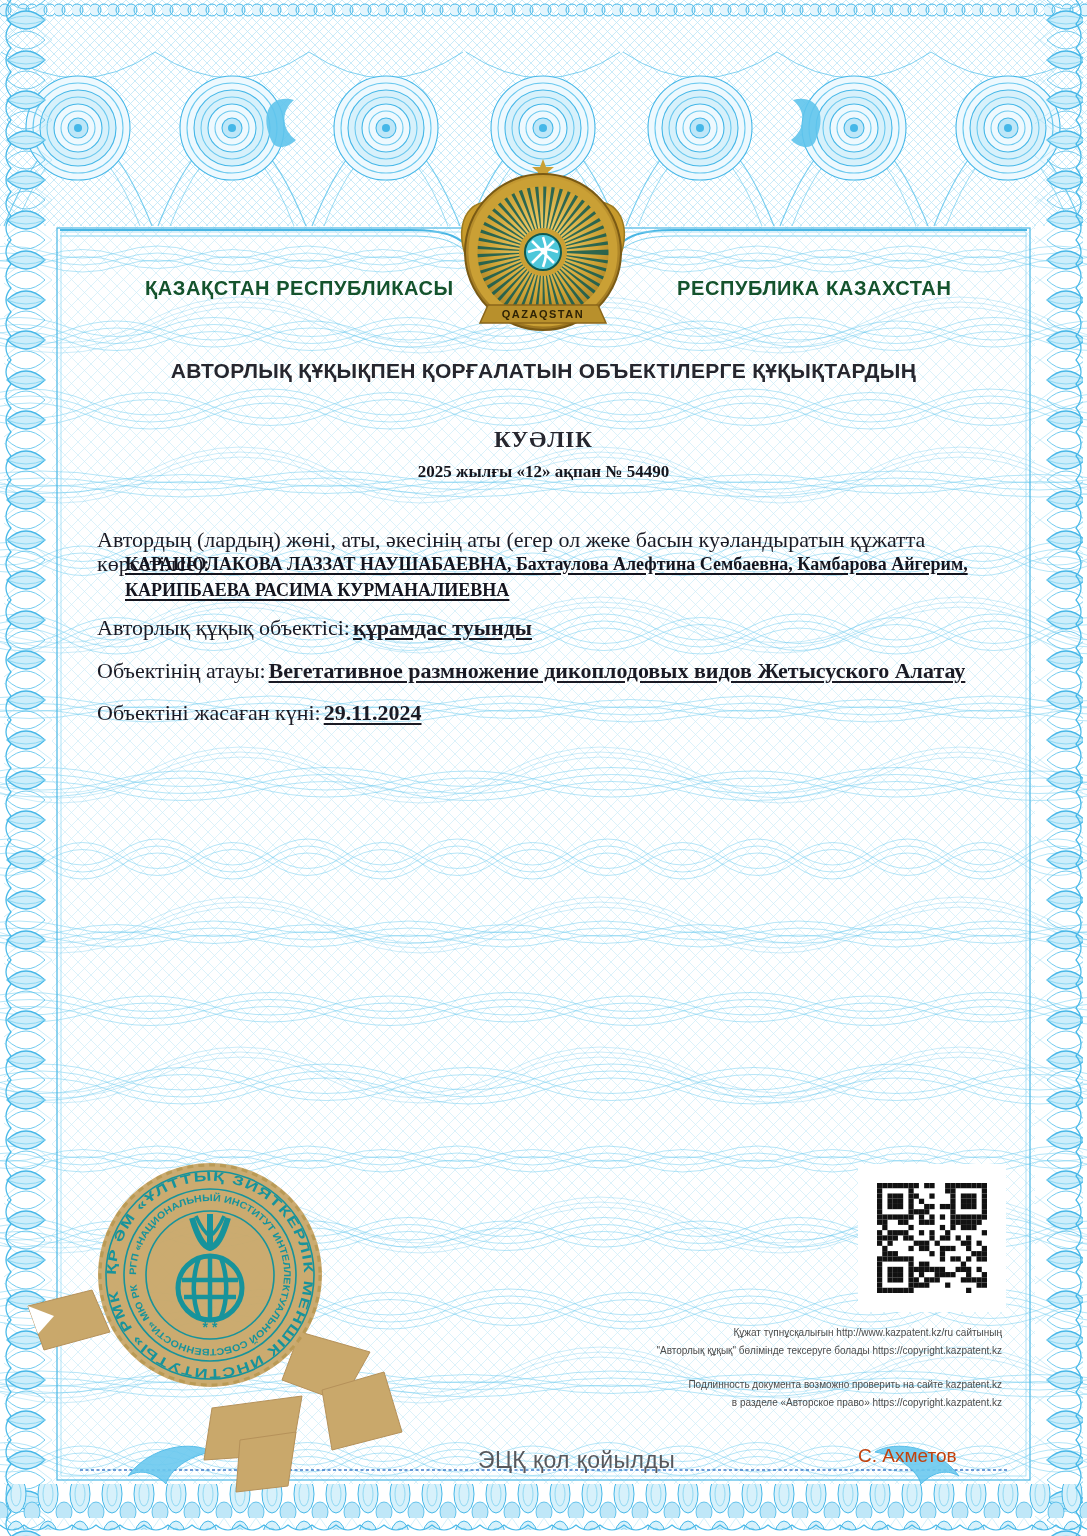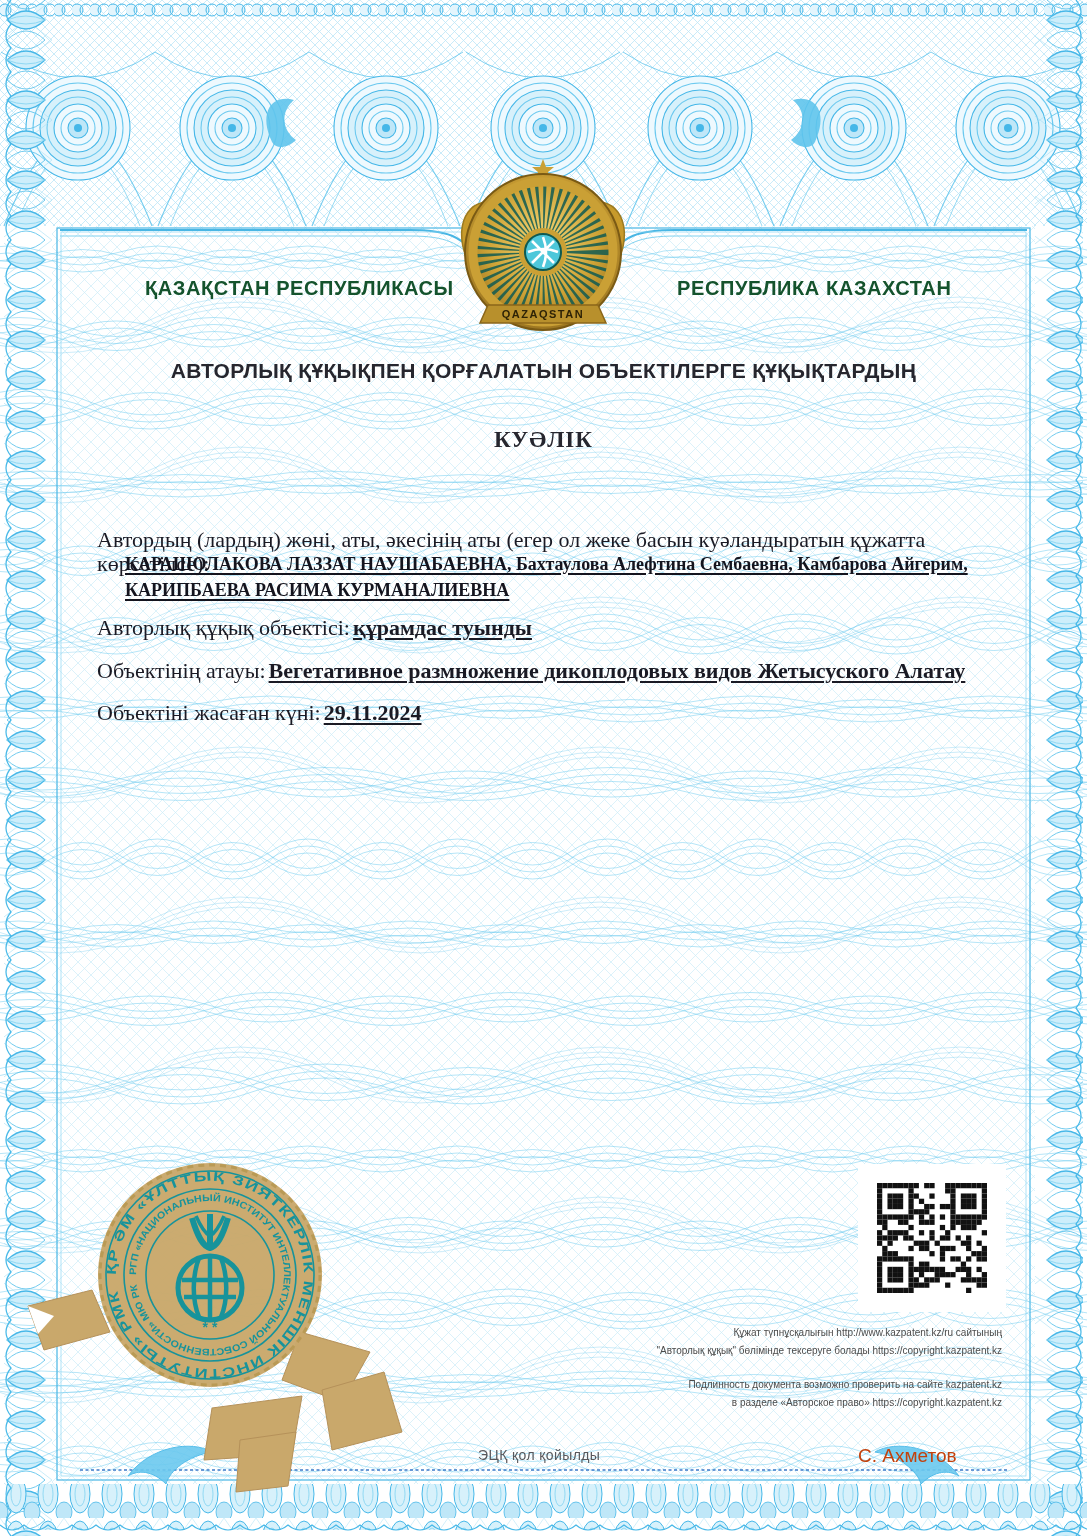--- a/index.html
+++ b/index.html
@@ -19,21 +19,21 @@
               font-weight:700;font-size:17px;color:#15151d;}
   .field{left:97px;width:890px;font-size:22px;color:#1a1a24;line-height:24px;}
   .field .lbl{font-weight:400;}
   .field .val{font-weight:700;text-decoration:underline;text-underline-offset:3px;
               text-decoration-thickness:1.5px;margin-left:3px;}
   .authors-value{left:97px;width:880px;font-weight:700;font-size:18px;line-height:26px;
                  color:#14141e;text-decoration:underline;text-underline-offset:3px;
                  text-decoration-thickness:1.6px;}
   .foot-small{right:85px;width:560px;text-align:right;font-family:"Liberation Sans",sans-serif;
               font-size:10px;line-height:18px;color:#4b4b4b;}
-  .sig-note{font-family:"Liberation Sans",sans-serif;font-size:14px;color:#58585c;letter-spacing:.4px;}
+  .sig-note{font-family:"Liberation Sans",sans-serif;font-size:23px;color:#58585c;letter-spacing:.4px;}
   .signer{font-family:"Liberation Sans",sans-serif;font-size:19px;color:#c2410c;}
   .qr-panel{left:858px;top:1164px;width:148px;height:148px;background:#ffffff;}
 </style>
 </head>
 <body>
 
 <div class="page">
 
   <svg id="bg-waves" class="abs" style="left:0;top:0;" width="1087" height="1536" viewBox="0 0 1087 1536">
     <defs>
@@ -585,20 +585,21 @@
           <rect x="85" y="100" width="5" height="5"></rect>
         </g>
     </svg>
   </div>
 
   <div class="abs hdr-label" style="left:145px;top:277px;">ҚАЗАҚСТАН РЕСПУБЛИКАСЫ</div>
   <div class="abs hdr-label" style="left:677px;top:277px;">РЕСПУБЛИКА КАЗАХСТАН</div>
 
   <div class="abs title-line" style="top:359px;">АВТОРЛЫҚ ҚҰҚЫҚПЕН ҚОРҒАЛАТЫН ОБЪЕКТІЛЕРГЕ ҚҰҚЫҚТАРДЫҢ</div>
   <div class="abs doc-type" style="top:427px;">КУӘЛІК</div>
+  <div class="abs issue-line" style="top:462px;">2025 жылғы «12» ақпан № 54490</div>
 
   <div class="abs field" style="top:528px;">Автордың (лардың) жөні, аты, әкесінің аты (егер ол жеке басын куәландыратын құжатта көрсетілсе):</div>
   <div class="abs authors-value" style="top:551px;margin-left:28px;">КАРАШОЛАКОВА ЛАЗЗАТ НАУШАБАЕВНА, Бахтаулова Алефтина Сембаевна, Камбарова Айгерим, КАРИПБАЕВА РАСИМА КУРМАНАЛИЕВНА</div>
 
   <div class="abs field" style="top:616px;">
     <span class="lbl">Авторлық құқық объектісі:</span><span class="val">құрамдас туынды</span>
   </div>
   <div class="abs field" style="top:659px;">
     <span class="lbl">Объектінің атауы:</span><span class="val">Вегетативное размножение дикоплодовых видов Жетысуского Алатау</span>
   </div>

